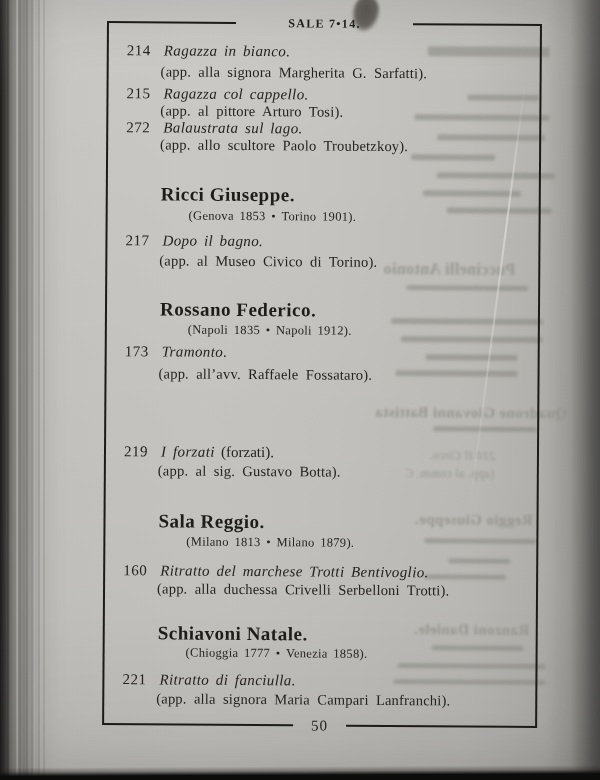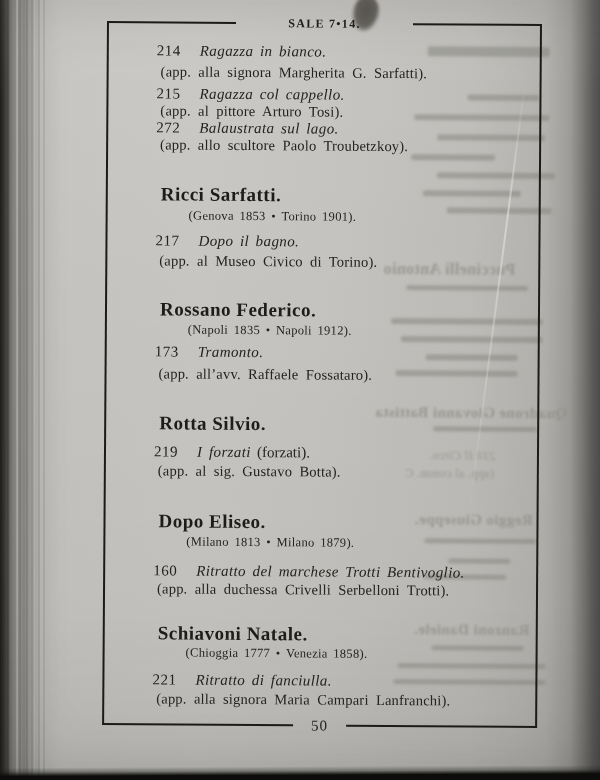--- a/index.html
+++ b/index.html
@@ -78,21 +78,21 @@
   .rule-row.top { top:-11px; }
   .rule-row.bottom { bottom:-11px; }
   .rule-seg { flex:1; height:2px; background:#1c1b18; }
   .running-head {
     margin:3px 52px; font-size:12px; font-weight:bold; letter-spacing:1.3px;
     white-space:nowrap; color:#21201c;text-align:right;
   }
   .folio { margin:8px 18px; font-size:15px; letter-spacing:1px; color:#23221e; }
 
   .lot-line { position:absolute; left:12px; white-space:nowrap; font-size:15px; word-spacing:.16em; }
-  .lot-num { display:inline-block; width:36px; text-align:left; margin-right:7px; letter-spacing:.5px;margin-left:36px; }
+  .lot-num { display:inline-block; width:36px; text-align:center; margin-right:7px; letter-spacing:.5px; }
   .lot-title { font-style:italic; letter-spacing:.4px; }
   .lot-title-roman { font-style:normal; }
   .lot-app {
     position:absolute; left:52px; white-space:nowrap;
     font-size:14.5px; word-spacing:.24em; letter-spacing:.2px;
   }
   .artist-name {
     position:absolute; left:53px; white-space:nowrap;
     font-size:19px; font-weight:bold; letter-spacing:.5px; color:#1e1d19;
   }
@@ -159,44 +159,43 @@
       <div class="lot-line" style="top:63px;">
         <span class="lot-num">215</span><span class="lot-title">Ragazza col cappello.</span><span class="lot-title-roman"></span>
       </div>
       <div class="lot-app" style="top:80px;">(app. al pittore Arturo Tosi).</div>
 
       <div class="lot-line" style="top:97px;">
         <span class="lot-num">272</span><span class="lot-title">Balaustrata sul lago.</span><span class="lot-title-roman"></span>
       </div>
       <div class="lot-app" style="top:114px;">(app. allo scultore Paolo Troubetzkoy).</div>
 
-      <div class="artist-name" style="top:161px;">Ricci Sarfatti.</div>
+      <div class="artist-name" style="top:161px;">Ricci Giuseppe.</div>
       <div class="artist-dates" style="top:186px;">(Genova 1853 • Torino 1901).</div>
 
       <div class="lot-line" style="top:210px;">
         <span class="lot-num">217</span><span class="lot-title">Dopo il bagno.</span><span class="lot-title-roman"></span>
       </div>
       <div class="lot-app" style="top:230px;">(app. al Museo Civico di Torino).</div>
 
       <div class="artist-name" style="top:276px;">Rossano Federico.</div>
       <div class="artist-dates" style="top:300px;">(Napoli 1835 • Napoli 1912).</div>
 
       <div class="lot-line" style="top:321px;">
         <span class="lot-num">173</span><span class="lot-title">Tramonto.</span><span class="lot-title-roman"></span>
       </div>
       <div class="lot-app" style="top:343px;">(app. all’avv. Raffaele Fossataro).</div>
 
-      <div class="artist-name" style="top:390px;">Rotta Silvio.</div>
 
       <div class="lot-line" style="top:421px;">
         <span class="lot-num">219</span><span class="lot-title">I forzati</span><span class="lot-title-roman"> (forzati).</span>
       </div>
       <div class="lot-app" style="top:440px;">(app. al sig. Gustavo Botta).</div>
 
-      <div class="artist-name" style="top:488px;">Dopo Eliseo.</div>
+      <div class="artist-name" style="top:488px;">Sala Reggio.</div>
       <div class="artist-dates" style="top:512px;">(Milano 1813 • Milano 1879).</div>
 
       <div class="lot-line" style="top:540px;">
         <span class="lot-num">160</span><span class="lot-title">Ritratto del marchese Trotti Bentivoglio.</span><span class="lot-title-roman"></span>
       </div>
       <div class="lot-app" style="top:558px;">(app. alla duchessa Crivelli Serbelloni Trotti).</div>
 
       <div class="artist-name" style="top:600px;">Schiavoni Natale.</div>
       <div class="artist-dates" style="top:623px;">(Chioggia 1777 • Venezia 1858).</div>
 

